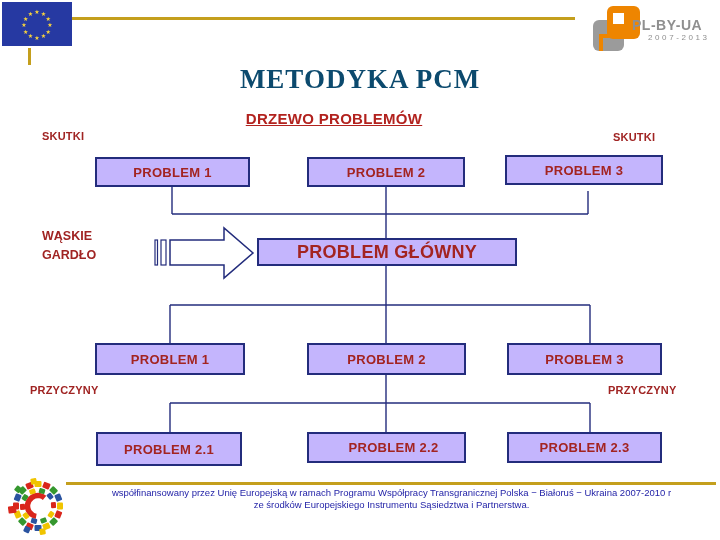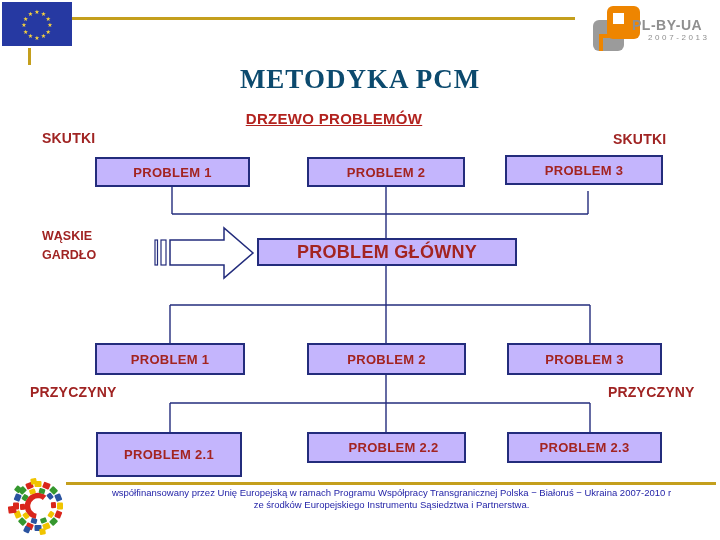--- a/index.html
+++ b/index.html
@@ -11,21 +11,21 @@
   .rule-h{left:72px;top:17px;width:503px;height:3px;background:#c49f1d;}
   .rule-v{left:28px;top:48px;width:3px;height:17px;background:#c49f1d;}
   .plbyua-text{left:632px;top:17px;color:#8f8f8f;font-size:14px;font-weight:600;letter-spacing:.5px;}
   .plbyua-years{left:648px;top:33px;color:#8f8f8f;font-size:8px;letter-spacing:2.6px;}
   
   .title{left:0;top:64px;width:720px;text-align:center;color:#0c4a6e;
          font-family:"Liberation Serif",serif;font-weight:bold;font-size:27px;letter-spacing:1px;}
   .subtitle{left:0;top:110px;width:668px;text-align:center;color:#b2221e;
             font-weight:bold;font-size:15px;text-decoration:underline;letter-spacing:.3px;}
   
-  .side-label{color:#a02423;font-weight:bold;font-size:14px;letter-spacing:.2px;}
+  .side-label{color:#a02423;font-weight:bold;font-size:11px;letter-spacing:.2px;}
   .waskie{left:42px;top:227px;width:76px;color:#a02423;font-weight:bold;font-size:12.5px;line-height:19px;}
   
   .pbox{box-sizing:border-box;border:2px solid #232c7c;background:#c4b5fd;color:#a32421;
         font-weight:bold;font-size:13px;letter-spacing:.3px;
         display:flex;align-items:center;justify-content:center;white-space:nowrap;}
   
   .footer-rule{left:66px;top:482px;width:650px;height:2.5px;background:#c49f1d;}
   .footer-text{left:64px;top:487px;width:655px;text-align:center;color:#2424a8;
                font-size:9.5px;line-height:12px;}
   svg{display:block;}
@@ -101,21 +101,21 @@
   <div class="abs pbox" style="left:95px;top:157px;width:155px;height:30px;">PROBLEM 1</div>
   <div class="abs pbox" style="left:307px;top:157px;width:158px;height:30px;">PROBLEM 2</div>
   <div class="abs pbox" style="left:505px;top:155px;width:158px;height:30px;">PROBLEM 3</div>
 
   <div class="abs pbox" style="left:257px;top:238px;width:260px;height:28px;font-size:18px;">PROBLEM GŁÓWNY</div>
 
   <div class="abs pbox" style="left:95px;top:343px;width:150px;height:32px;">PROBLEM 1</div>
   <div class="abs pbox" style="left:307px;top:343px;width:159px;height:32px;">PROBLEM 2</div>
   <div class="abs pbox" style="left:507px;top:343px;width:155px;height:32px;">PROBLEM 3</div>
 
-  <div class="abs pbox" style="left:96px;top:432px;width:146px;height:45px;">PROBLEM 2.1</div>
+  <div class="abs pbox" style="left:96px;top:432px;width:146px;height:34px;">PROBLEM 2.1</div>
   <div class="abs pbox" style="left:307px;top:432px;width:159px;height:31px;padding-left:14px;">PROBLEM 2.2</div>
   <div class="abs pbox" style="left:507px;top:432px;width:155px;height:31px;">PROBLEM 2.3</div>
 
   <div class="abs footer-rule"></div>
 
   <div class="abs" style="left:6px;top:476px;">
     <svg width="64" height="62" viewBox="0 0 64 62">
       <g transform="translate(32,30)">
         <circle r="10.5" fill="none" stroke="#d9261c" stroke-width="5.5" stroke-dasharray="38 28" transform="rotate(100)"></circle>
         <g>

